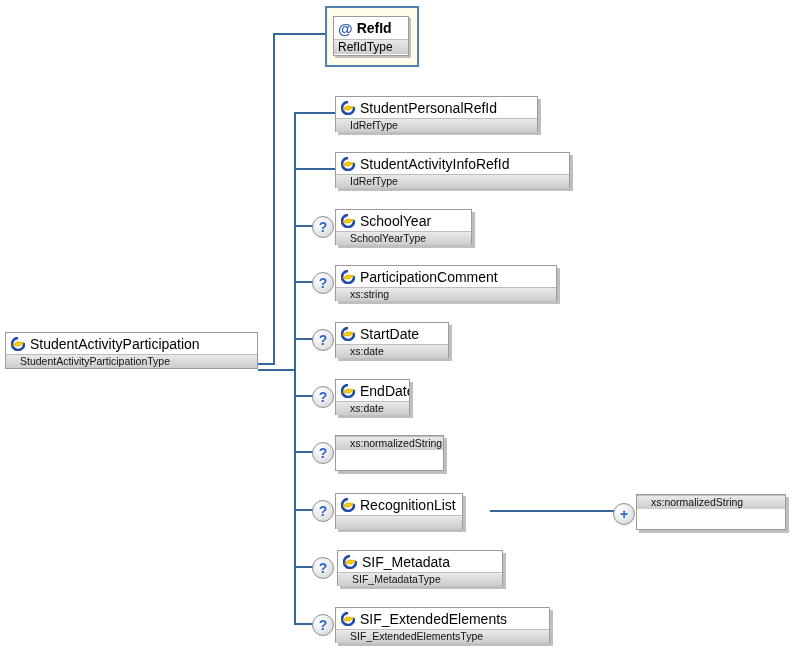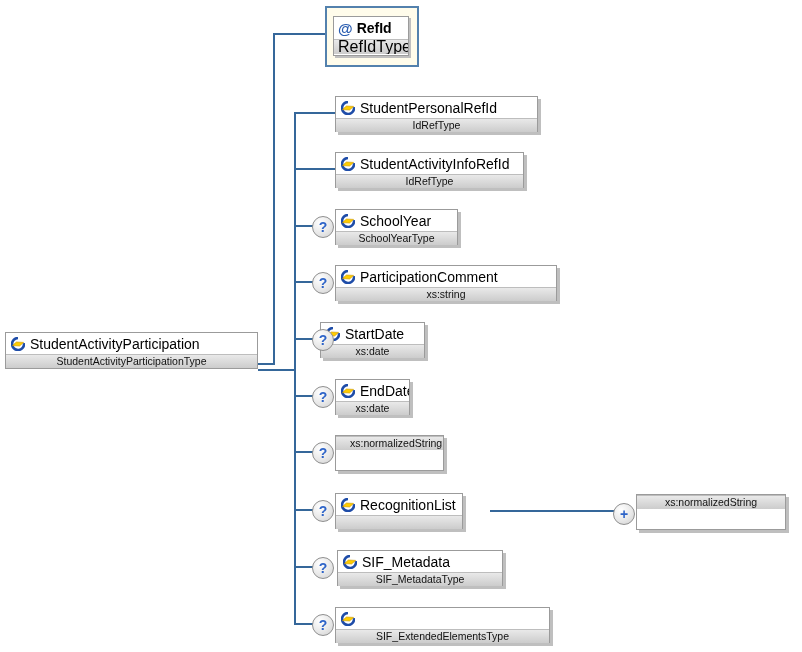--- a/index.html
+++ b/index.html
@@ -17,21 +17,21 @@
     box-shadow:3px 3px 0 0 #bfbfbf;
   }
   .node-title {
     height:21px; display:flex; align-items:center; gap:5px;
     padding:0 6px 0 5px; font-weight:normal; font-size:14px; color:#000;
     white-space:nowrap; overflow:hidden;
   }
   .node-sub {
     height:13px; line-height:13px; font-size:10.5px; color:#111;
     padding:0 14px; background:linear-gradient(#e9e9e9,#cccccc);
-    border-top:1px solid #bdbdbd; white-space:nowrap; overflow:hidden;text-align:center;
+    border-top:1px solid #bdbdbd; white-space:nowrap; overflow:hidden;
   }
   .el-icon { display:inline-flex; width:14px; height:14px; flex:0 0 14px; }
 
   
   .badge {
     position:absolute; width:22px; height:22px; box-sizing:border-box;
     border:1px solid #8f8f8f; border-radius:50%;
     background:radial-gradient(circle at 35% 30%, #ffffff 0%, #e8e8e8 55%, #cfcfcf 100%);
     color:#2e64c8; font-weight:bold; font-size:14px; line-height:20px;
     text-align:center;
@@ -46,21 +46,21 @@
     position:absolute; left:6px; top:8px; width:76px; height:40px;
     box-sizing:border-box; background:#fff; border:1px solid #9b9b9b;
     box-shadow:2px 2px 0 0 #bfbfbf;
   }
   .attr-title {
     height:22px; display:flex; align-items:center; gap:4px;
     padding:0 4px; font-weight:bold; font-size:14px; white-space:nowrap;
   }
   .at-sign { color:#2a5db0; font-weight:bold; font-size:15px; }
   .attr-sub {
-    height:14px; line-height:14px; font-size:16px; padding:0 4px;
+    height:14px; line-height:14px; font-size:12px; padding:0 4px;
     background:linear-gradient(#e9e9e9,#cccccc); border-top:1px solid #bdbdbd;
     white-space:nowrap; overflow:hidden;
   }
 </style>
 </head>
 <body>
 
 <div class="hl" style="left:258px;top:363px;width:16px;height:2px"></div>
 <div class="vl" style="left:273px;top:33px;width:2px;height:332px"></div>
 <div class="hl" style="left:273px;top:33px;width:52px;height:2px"></div>
@@ -107,34 +107,34 @@
         <svg width="14" height="14" viewBox="0 0 14 14">
           <path d="M7 1 A6 6 0 1 0 13 6.2" fill="none" stroke="#1e4ca8" stroke-width="2.6"></path>
           <path d="M1.4 8.6 L5.4 5 L12.6 5.4 L8.6 9 Z" fill="#ffcc00" stroke="#c79600" stroke-width="0.6"></path>
         </svg>
       </span>
     <span>StudentPersonalRefId</span>
   </div>
   <div class="node-sub">IdRefType</div>
 </div>
 
-<div class="node" style="left:335px;top:152px;width:189px">
+<div class="node" style="left:335px;top:152px;width:235px">
   <div class="node-title">
     <span class="el-icon">
         <svg width="14" height="14" viewBox="0 0 14 14">
           <path d="M7 1 A6 6 0 1 0 13 6.2" fill="none" stroke="#1e4ca8" stroke-width="2.6"></path>
           <path d="M1.4 8.6 L5.4 5 L12.6 5.4 L8.6 9 Z" fill="#ffcc00" stroke="#c79600" stroke-width="0.6"></path>
         </svg>
       </span>
     <span>StudentActivityInfoRefId</span>
   </div>
   <div class="node-sub">IdRefType</div>
 </div>
 
-<div class="node" style="left:335px;top:209px;width:123px">
+<div class="node" style="left:335px;top:209px;width:137px">
   <div class="node-title">
     <span class="el-icon">
         <svg width="14" height="14" viewBox="0 0 14 14">
           <path d="M7 1 A6 6 0 1 0 13 6.2" fill="none" stroke="#1e4ca8" stroke-width="2.6"></path>
           <path d="M1.4 8.6 L5.4 5 L12.6 5.4 L8.6 9 Z" fill="#ffcc00" stroke="#c79600" stroke-width="0.6"></path>
         </svg>
       </span>
     <span>SchoolYear</span>
   </div>
   <div class="node-sub">SchoolYearType</div>
@@ -146,21 +146,21 @@
         <svg width="14" height="14" viewBox="0 0 14 14">
           <path d="M7 1 A6 6 0 1 0 13 6.2" fill="none" stroke="#1e4ca8" stroke-width="2.6"></path>
           <path d="M1.4 8.6 L5.4 5 L12.6 5.4 L8.6 9 Z" fill="#ffcc00" stroke="#c79600" stroke-width="0.6"></path>
         </svg>
       </span>
     <span>ParticipationComment</span>
   </div>
   <div class="node-sub">xs:string</div>
 </div>
 
-<div class="node" style="left:320px;top:322px;width:105px">
+<div class="node" style="left:335px;top:322px;width:114px">
   <div class="node-title">
     <span class="el-icon">
         <svg width="14" height="14" viewBox="0 0 14 14">
           <path d="M7 1 A6 6 0 1 0 13 6.2" fill="none" stroke="#1e4ca8" stroke-width="2.6"></path>
           <path d="M1.4 8.6 L5.4 5 L12.6 5.4 L8.6 9 Z" fill="#ffcc00" stroke="#c79600" stroke-width="0.6"></path>
         </svg>
       </span>
     <span>StartDate</span>
   </div>
   <div class="node-sub">xs:date</div>
@@ -210,20 +210,21 @@
 </div>
 
 <div class="node" style="left:335px;top:607px;width:215px">
   <div class="node-title">
     <span class="el-icon">
         <svg width="14" height="14" viewBox="0 0 14 14">
           <path d="M7 1 A6 6 0 1 0 13 6.2" fill="none" stroke="#1e4ca8" stroke-width="2.6"></path>
           <path d="M1.4 8.6 L5.4 5 L12.6 5.4 L8.6 9 Z" fill="#ffcc00" stroke="#c79600" stroke-width="0.6"></path>
         </svg>
       </span>
+    <span>SIF_ExtendedElements</span>
   </div>
   <div class="node-sub">SIF_ExtendedElementsType</div>
 </div>
 
 <div class="node" style="left:636px;top:494px;width:150px">
   <div class="node-sub">xs:normalizedString</div>
 </div>
 
 <div class="badge" style="left:312px;top:216px">?</div>
 <div class="badge" style="left:312px;top:272px">?</div>

